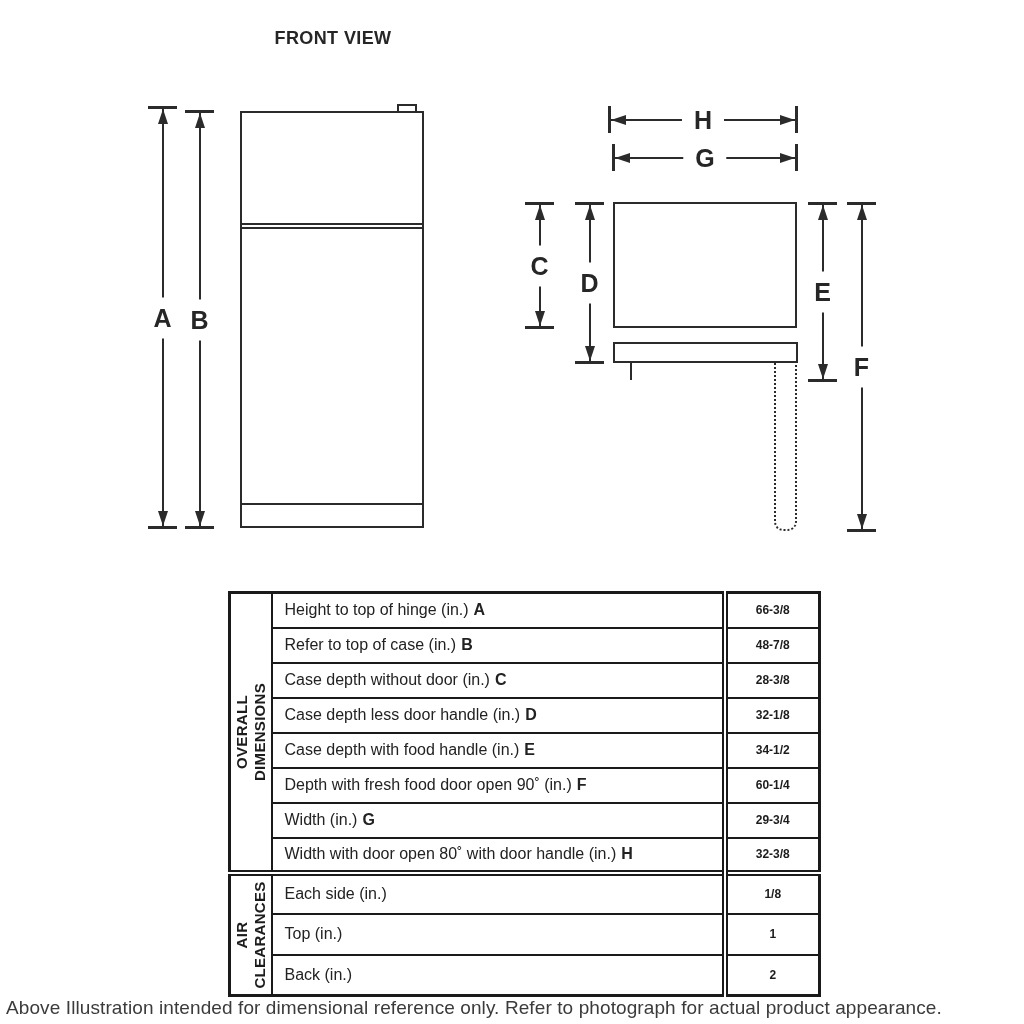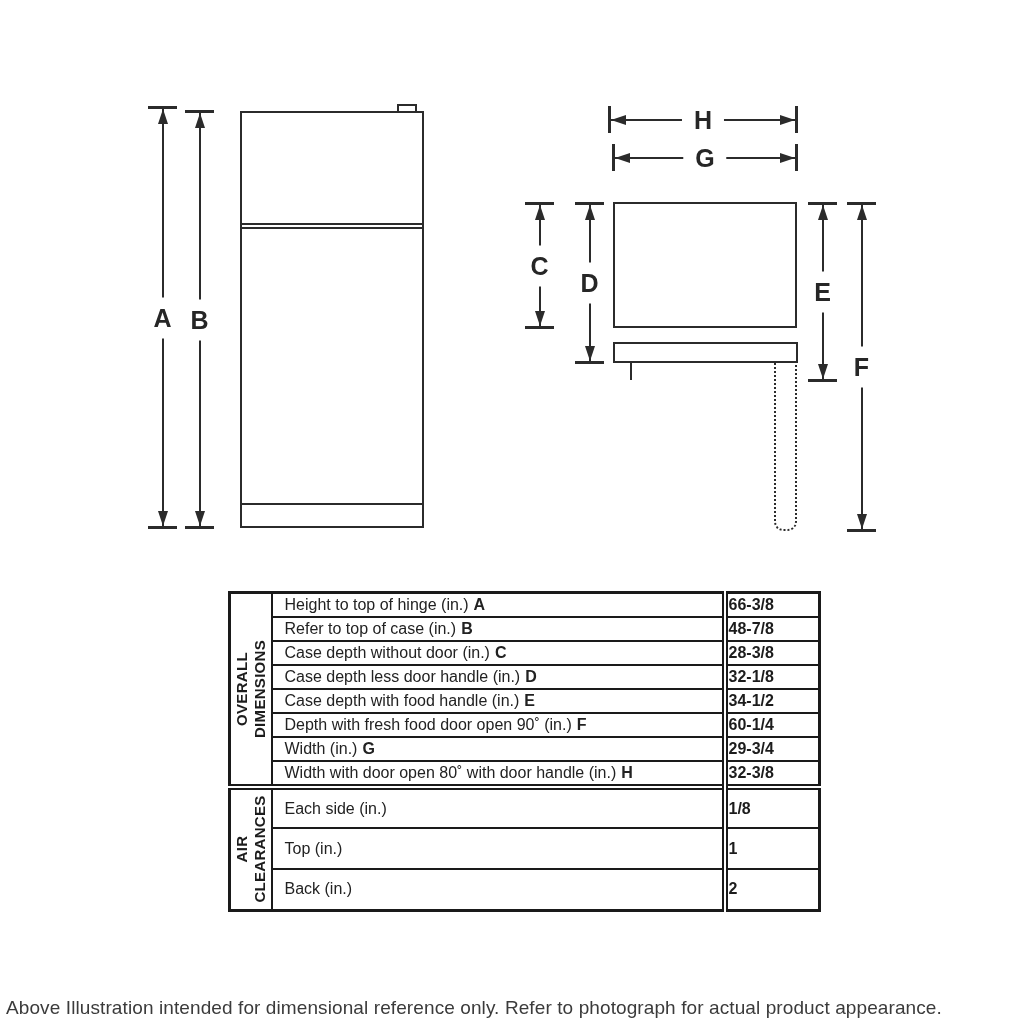--- a/index.html
+++ b/index.html
@@ -50,22 +50,22 @@
     border-right:15px solid var(--line);}
   .hdim .ah-right{position:absolute;right:3px;top:50%;transform:translateY(-50%);
     width:0;height:0;border-top:5px solid transparent;border-bottom:5px solid transparent;
     border-left:15px solid var(--line);}
   .hdim .dimlbl{padding:2px 12px;}
   
   #spec-table{position:absolute;left:228px;top:591px;width:590px;}
   #spec-table table{border-collapse:collapse;width:100%;table-layout:fixed;border:3px solid var(--tline);}
   #spec-table td{border:2px solid var(--tline);box-sizing:border-box;vertical-align:middle;}
   #spec-table td.desc{padding:2px 4px 2px 12px;font-size:16px;color:#222;}
-  #spec-table td.val{font-weight:700;text-align:left;font-size:16px;color:#1c1c1c;border-left:6px double var(--tline);}
-  #spec-table tr.dimrow td{height:24px;}
+  #spec-table td.val{font-weight:700;text-align:center;font-size:12px;color:#1c1c1c;border-left:6px double var(--tline);}
+  #spec-table tr.dimrow td{height:35px;}
   #spec-table tr.airrow td{height:41px;}
   #spec-table td.group{position:relative;width:42px;}
   #spec-table .rot{
     position:absolute;left:50%;top:50%;
     transform:translate(-50%,-50%) rotate(-90deg);
     font-weight:700;font-size:15px;line-height:1.2;letter-spacing:.3px;
     text-align:center;white-space:nowrap;color:#1c1c1c;
   }
   #spec-table .rot span{display:block;}
   #spec-table tr.secfirst td{border-top:6px double var(--tline);border-radius:11px;}
@@ -73,20 +73,21 @@
   #footnote{
     position:absolute;left:6px;top:997px;width:1014px;
     font-size:19px;color:#3b3b3b;letter-spacing:.1px;white-space:nowrap;
   }
 </style>
 </head>
 <body>
 
 <div id="stage">
 
+  <div class="viewtitle" style="left:233px;top:28px;width:200px;">FRONT VIEW</div>
 
   <div class="outline" style="left:397px;top:104px;width:20px;height:10px;"></div>
   <div class="outline" style="left:240px;top:111px;width:184px;height:417px;"></div>
   <div class="hline" style="left:242px;top:223px;width:180px;"></div>
   <div class="hline" style="left:242px;top:227px;width:180px;"></div>
   <div class="hline" style="left:242px;top:503px;width:180px;"></div>
 
   <div class="vdim" style="left:148px;top:106px;width:29px;height:423px;">
     <div class="tick t"></div>
     <div class="tick b"></div>

